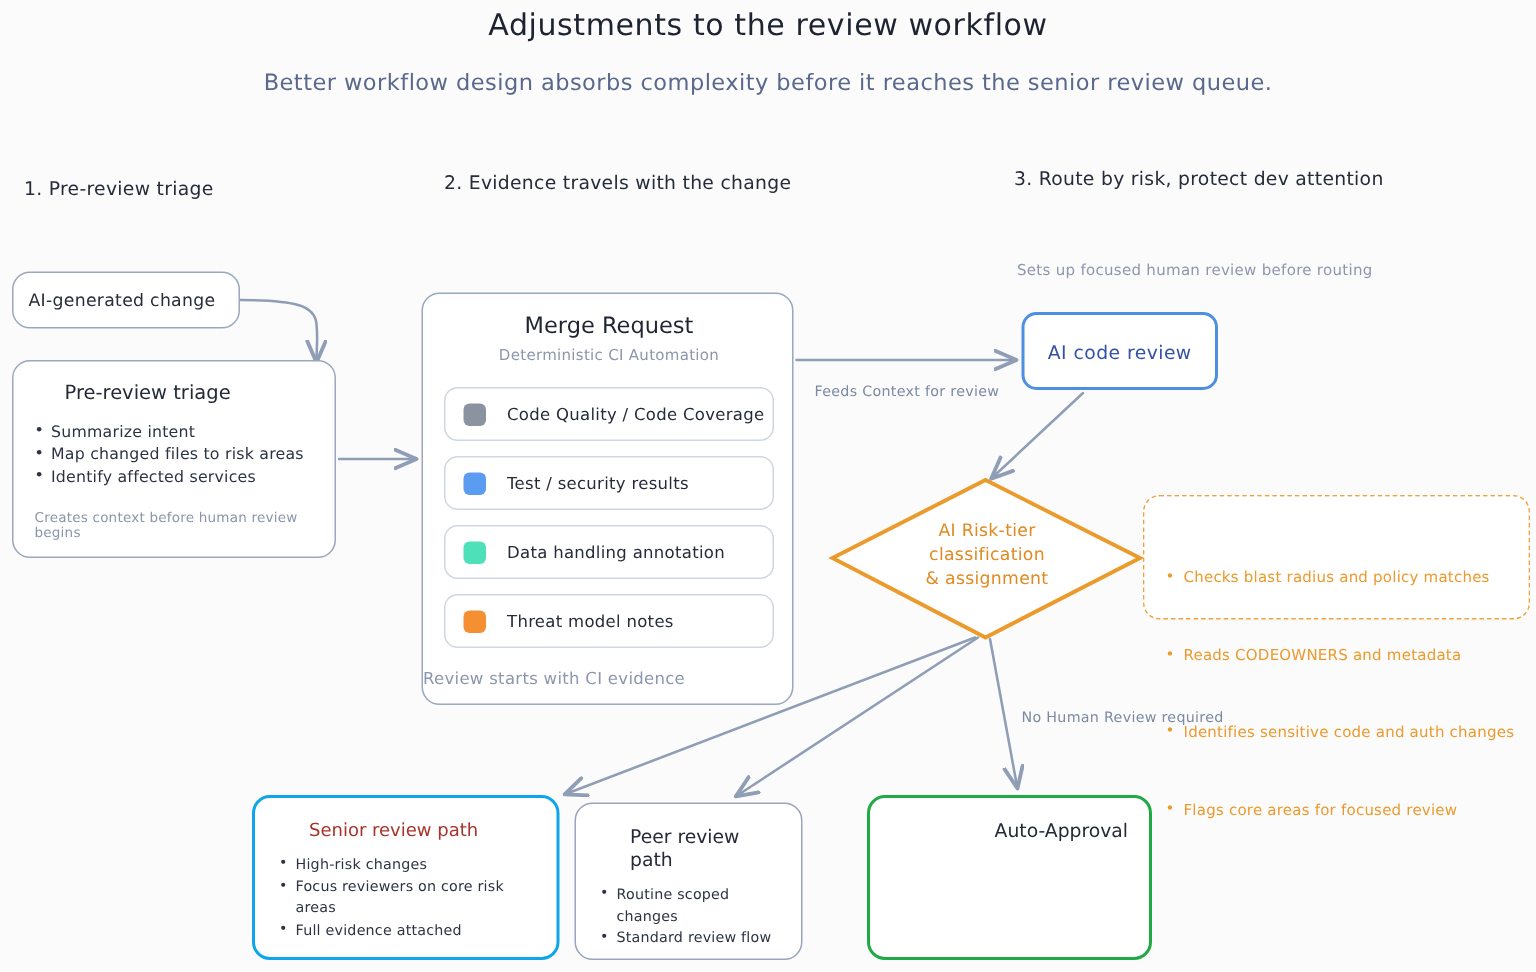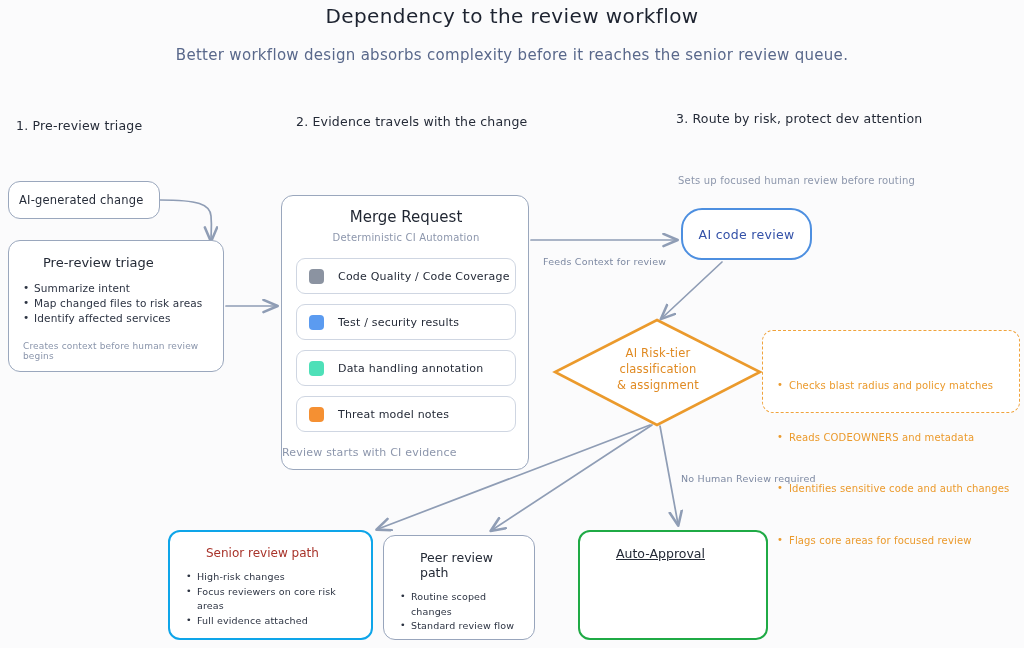--- a/index.html
+++ b/index.html
@@ -48,48 +48,48 @@
   #n-mr{left:281px;top:195px;width:248px;height:275px;padding:0;}
   #mr-title{position:absolute;left:0;top:12px;width:248px;text-align:center;font-size:15px;color:#1f2531;}
   #mr-sub{position:absolute;left:0;top:36px;width:248px;text-align:center;font-size:10px;color:#8c96ac;letter-spacing:.2px;}
   .mr-item{position:absolute;left:14px;width:220px;height:36px;background:#fff;border:1.3px solid #cfd6e2;border-radius:9px;display:flex;align-items:center;box-sizing:border-box;}
   .sw{width:15px;height:15px;border-radius:4px;margin-left:12px;flex:0 0 auto;}
   .mr-item .txt{font-size:11px;color:#252b38;margin-left:14px;letter-spacing:.2px;}
   #mr-foot{position:absolute;left:0;bottom:10px;width:248px;text-align:left;font-size:11px;color:#8c96ac;letter-spacing:.2px;}
 
   
   #lbl-setsup{position:absolute;left:678px;top:175px;font-size:10px;color:#8d97ac;letter-spacing:.2px;}
-  #n-aicr{left:681px;top:208px;width:131px;height:52px;border:2px solid #4d8fe0;border-radius:21px;display:flex;align-items:center;justify-content:center;}
+  #n-aicr{left:681px;top:208px;width:131px;height:52px;border:2px solid #4d8fe0;border-radius:10px;display:flex;align-items:center;justify-content:center;}
   #n-aicr .lbl{font-size:12.5px;color:#3351a8;letter-spacing:.3px;}
 
   #diamond-txt{position:absolute;left:578px;top:345px;width:160px;text-align:center;font-size:11.5px;color:#e08a22;line-height:16px;letter-spacing:.2px;}
 
   #n-checks{left:762px;top:330px;width:258px;height:83px;border:1.7px dashed #f0a33c;border-radius:11px;background:#fff;padding:11px 0 0 0;}
   #n-checks li{color:#eb9a2c;font-size:10px;line-height:15.5px;padding-left:12px;margin-left:14px;margin-top:36px;}
   #n-checks li:before{color:#eb9a2c;}
 
   #lbl-feeds{position:absolute;left:543px;top:256px;font-size:9.5px;color:#7d89a2;letter-spacing:.2px;}
   #lbl-nohuman{position:absolute;left:681px;top:473px;font-size:9.5px;color:#7d89a2;letter-spacing:.2px;}
 
   
   #n-senior{left:168px;top:530px;width:205px;height:110px;border:2px solid #0ea5e9;}
   #n-senior .node-title{color:#a8332a;font-size:12px;}
   #n-peer{left:383px;top:535px;width:152px;height:105px;border:1.7px solid #98a5bc;}
   #n-auto{left:578px;top:530px;width:190px;height:110px;border:2px solid #1faa45;}
   .bottombox{padding:14px 14px 0 16px;}
   .bottombox .node-title{margin-bottom:10px;}
   .bottombox li{font-size:9.5px;line-height:14.5px;}
-  .ctr{text-align:left;text-decoration:underline;}
+  .ctr{text-align:right;}
 </style>
 </head>
 <body style="background: rgb(251, 251, 252);">
 
 <div class="stage">
 
-  <div id="title" class="hand">Dependency to the review workflow</div>
+  <div id="title" class="hand">Adjustments to the review workflow</div>
   <div id="subtitle" class="hand">Better workflow design absorbs complexity before it reaches the senior review queue.</div>
 
   <div id="sect1" class="sect hand">1. Pre-review triage</div>
   <div id="sect2" class="sect hand">2. Evidence travels with the change</div>
   <div id="sect3" class="sect hand">3. Route by risk, protect dev attention</div>
 
   <svg class="wires" viewBox="0 0 1024 648">
     <defs>
       <marker id="ah" markerWidth="11" markerHeight="11" refX="8" refY="4.2" orient="auto">
         <path d="M0.6,0.6 L9,4.2 L0.6,7.8" fill="none" stroke="#8f9db5" stroke-width="1.5" stroke-linecap="round" stroke-linejoin="round"></path>

